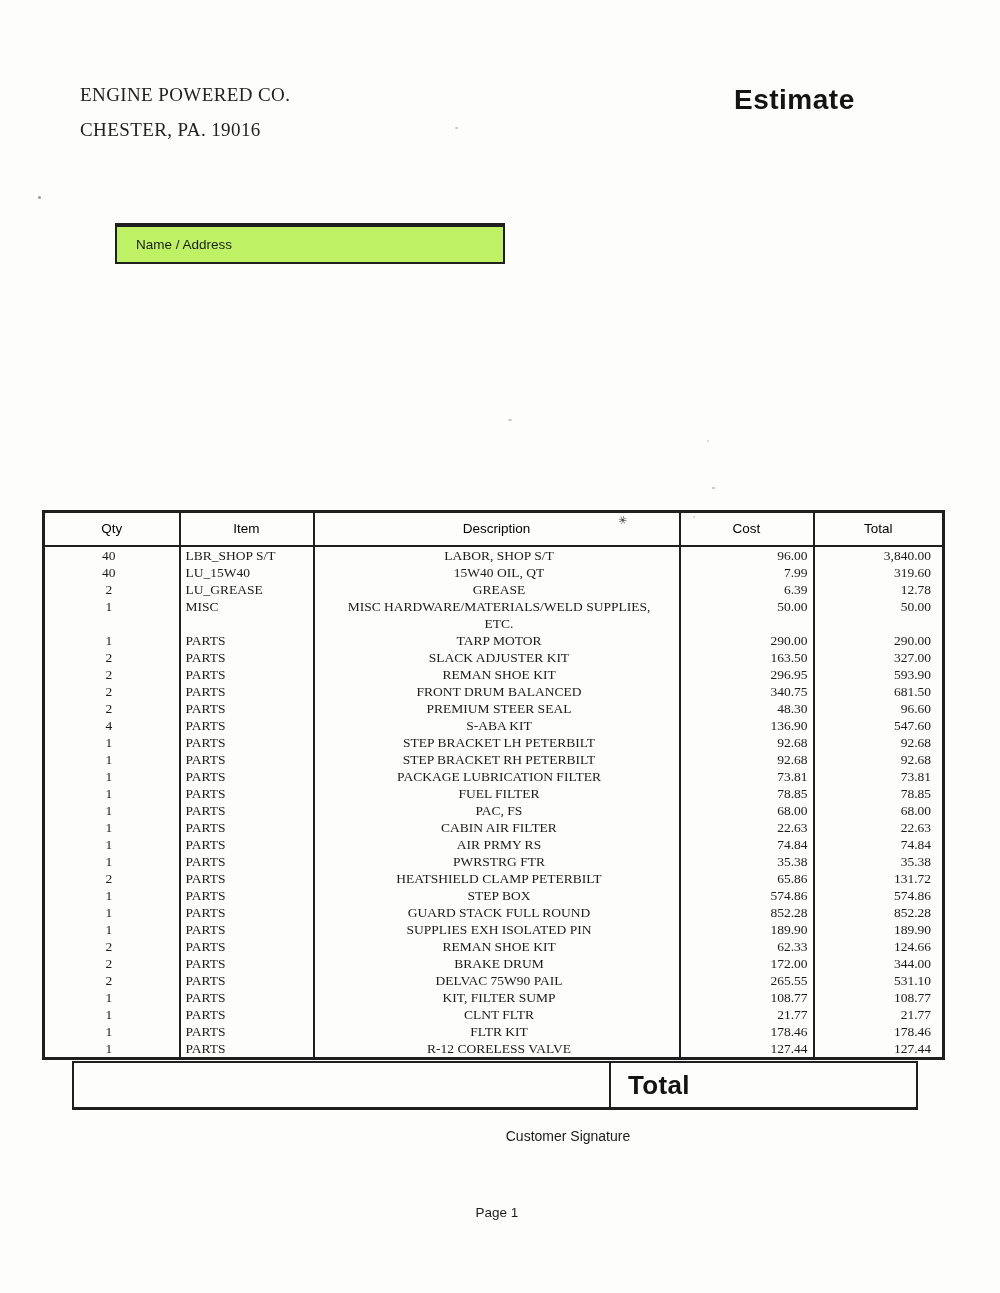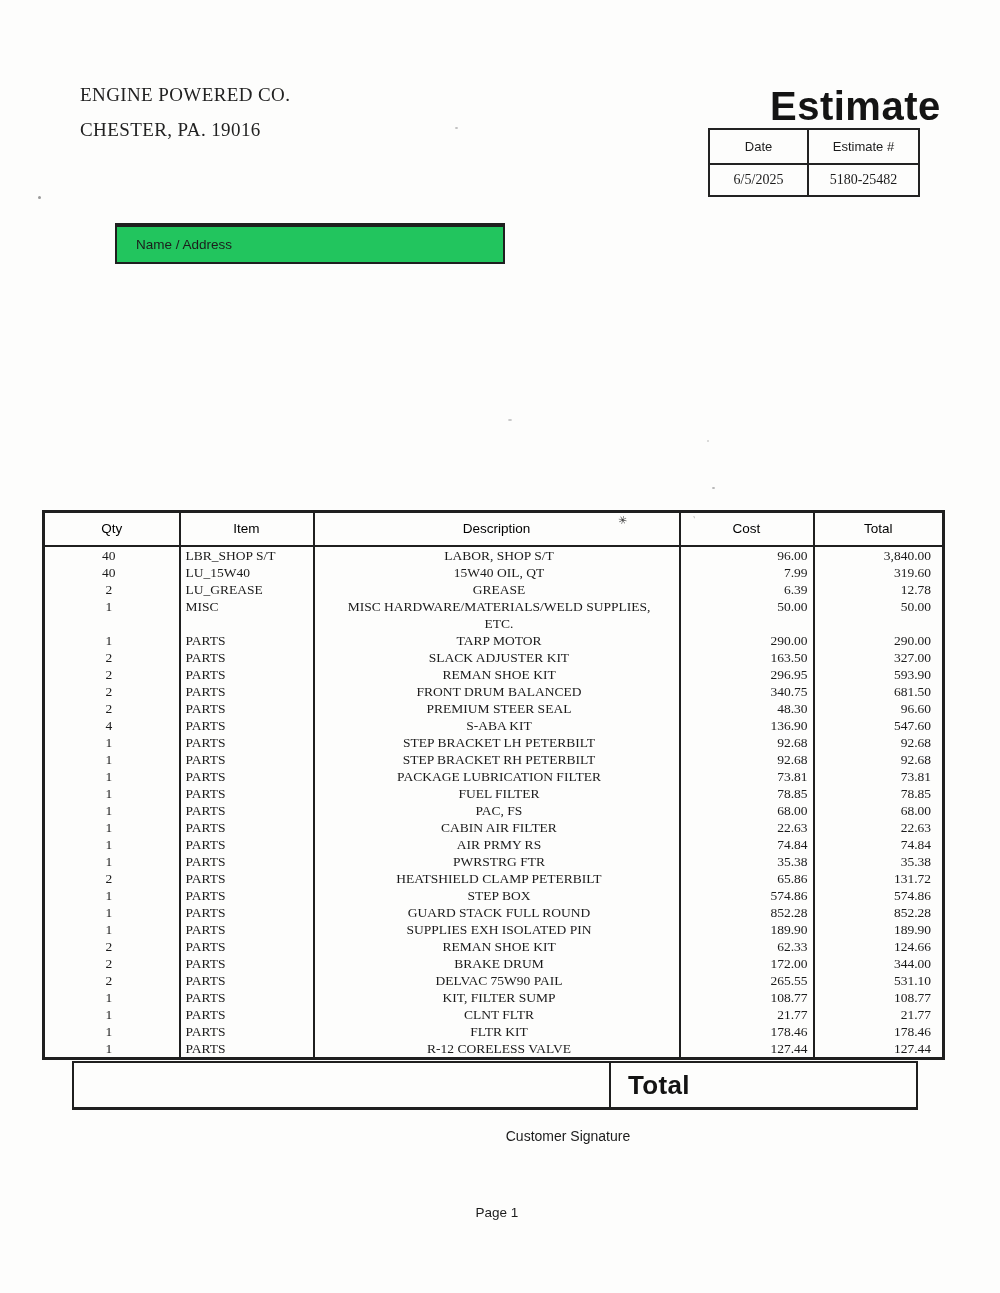--- a/index.html
+++ b/index.html
@@ -23,22 +23,22 @@
   
   .company-name {
     position: absolute; left: 80px; top: 84px;
     font-size: 19px; letter-spacing: 0.4px; color: #222;
   }
   .company-city {
     position: absolute; left: 80px; top: 119px;
     font-size: 19px; letter-spacing: 0.4px; color: #222;
   }
   .estimate-title {
-    position: absolute; left: 770px; top: 84px;
-    font-size: 40px; font-weight: bold; letter-spacing: 0.5px; color: #141414;
+    position: absolute; left: 734px; top: 84px;
+    font-size: 28px; font-weight: bold; letter-spacing: 0.5px; color: #141414;
   }
 
   .estimate-box {
     position: absolute; left: 708px; top: 128px;
     width: 212px; height: 69px;
     border: 2px solid #222;
     display: grid;
     grid-template-columns: 99px 1fr;
     grid-template-rows: 35px 1fr;
   }
@@ -49,21 +49,21 @@
   .estimate-box .hdr { border-bottom: 2px solid #222; }
   .estimate-box .c1  { border-right: 2px solid #222; }
   .estimate-box .val { font-size: 14px; }
 
   
   .name-address-box {
     position: absolute; left: 115px; top: 223px;
     width: 390px; height: 41px;
     border: 2px solid #1f1f1f;
     border-top-width: 4px;
-    background: #22c55e;
+    background: #bef264;
   }
   .name-address-box .label {
     position: absolute; left: 19px; top: 10px;
     font-size: 13.5px; color: #1c1c1c;
   }
 
   
   .items-table {
     position: absolute; left: 42px; top: 510px;
     width: 900px; height: 550px;
@@ -151,26 +151,20 @@
 </head>
 <body>
 
 <div class="page">
 
   <div class="company-name serif">ENGINE POWERED CO.</div>
   <div class="company-city serif">CHESTER, PA. 19016</div>
 
   <div class="estimate-title sans">Estimate</div>
 
-  <div class="estimate-box">
-    <div class="cell hdr c1 sans">Date</div>
-    <div class="cell hdr sans">Estimate #</div>
-    <div class="cell val c1 serif">6/5/2025</div>
-    <div class="cell val serif">5180-25482</div>
-  </div>
 
   <div class="name-address-box">
     <div class="label sans">Name / Address</div>
   </div>
 
   <table class="items-table">
     <colgroup>
       <col class="c-qty">
         <col class="c-item">
         <col class="c-desc">

